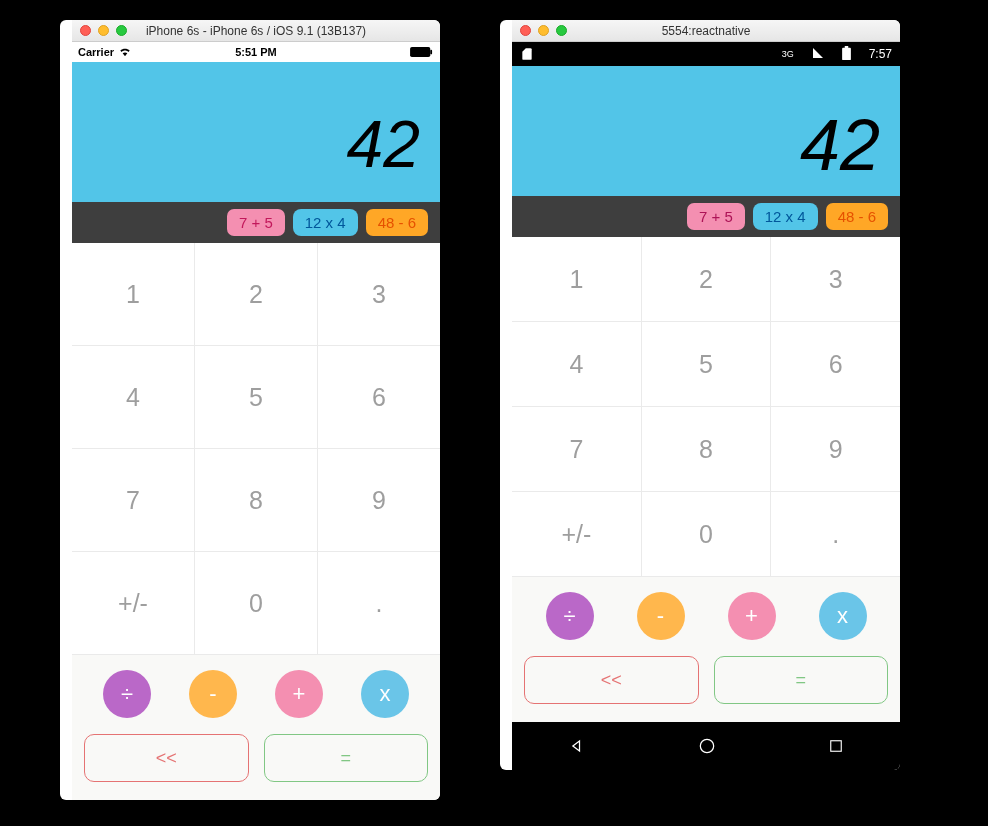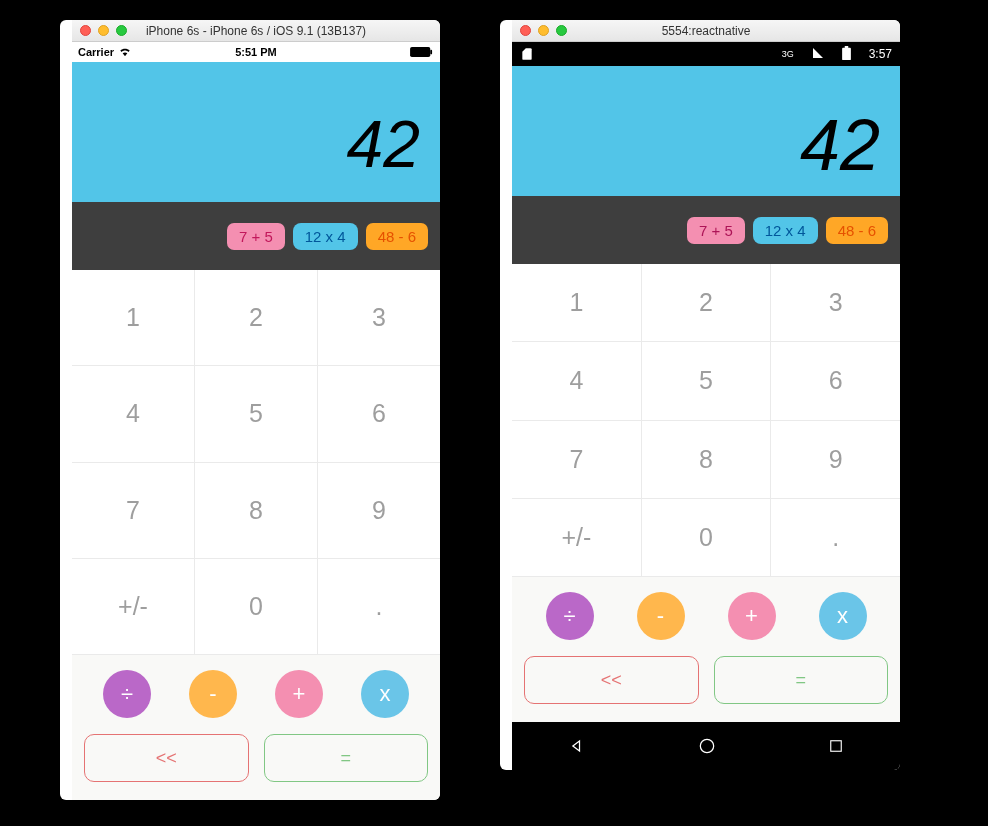--- a/index.html
+++ b/index.html
@@ -118,21 +118,21 @@
     .frame-android .display-value {
       font-size: 72px;
       font-weight: 400;
     }
     .frame-android .calc-display {
       height: 130px;
       padding-bottom: 10px;
     }
     .history-bar {
       background: #3e3e3e;
-      height: 68px;
+      height: 41px;
       display: flex;
       justify-content: flex-end;
       align-items: center;
       padding: 0 12px;
       gap: 8px;
     }
     .history-chip {
       padding: 5px 12px;
       border-radius: 7px;
       font-size: 15px;
@@ -320,21 +320,21 @@
       <span>
         <svg width="12" height="12" viewBox="0 0 24 24" fill="#fff">
             <path d="M2 22h20L2 2v20z"></path>
           </svg>
       </span>
       <span>
         <svg width="9" height="14" viewBox="0 0 10 16" fill="#fff">
             <path d="M3 0h4v2h2a1 1 0 011 1v12a1 1 0 01-1 1H1a1 1 0 01-1-1V3a1 1 0 011-1h2V0z"></path>
           </svg>
       </span>
-      <span style="font-weight:500">3:57</span>
+      <span style="font-weight:500">7:57</span>
     </div>
   </div>
 
   <div class="calc-display">
     <div class="display-value">42</div>
   </div>
 
   <div class="history-bar">
       <div class="history-chip chip-pink">7 + 5</div>
       <div class="history-chip chip-blue">12 x 4</div>

